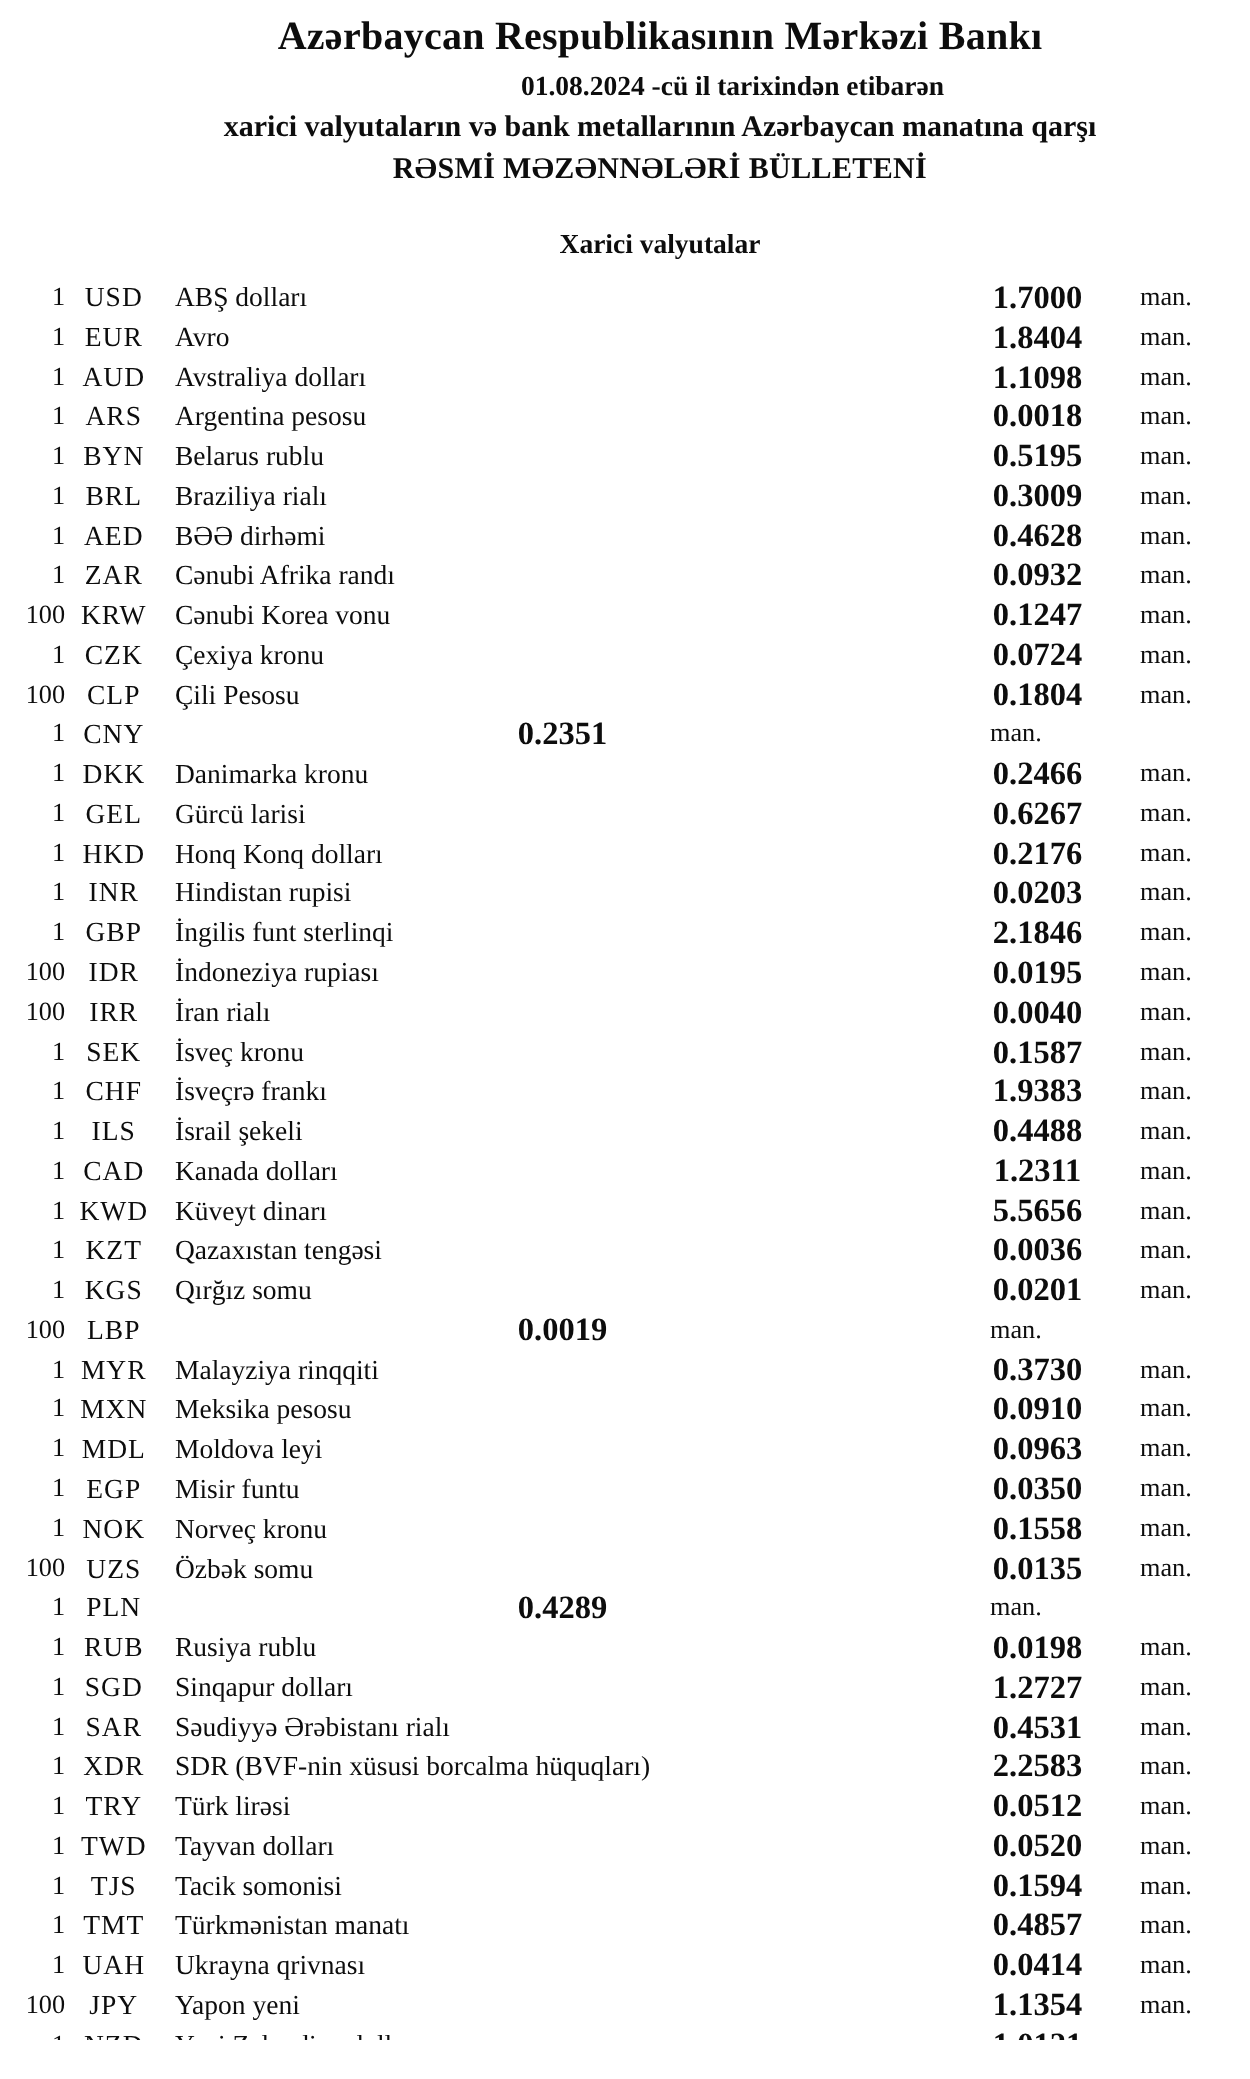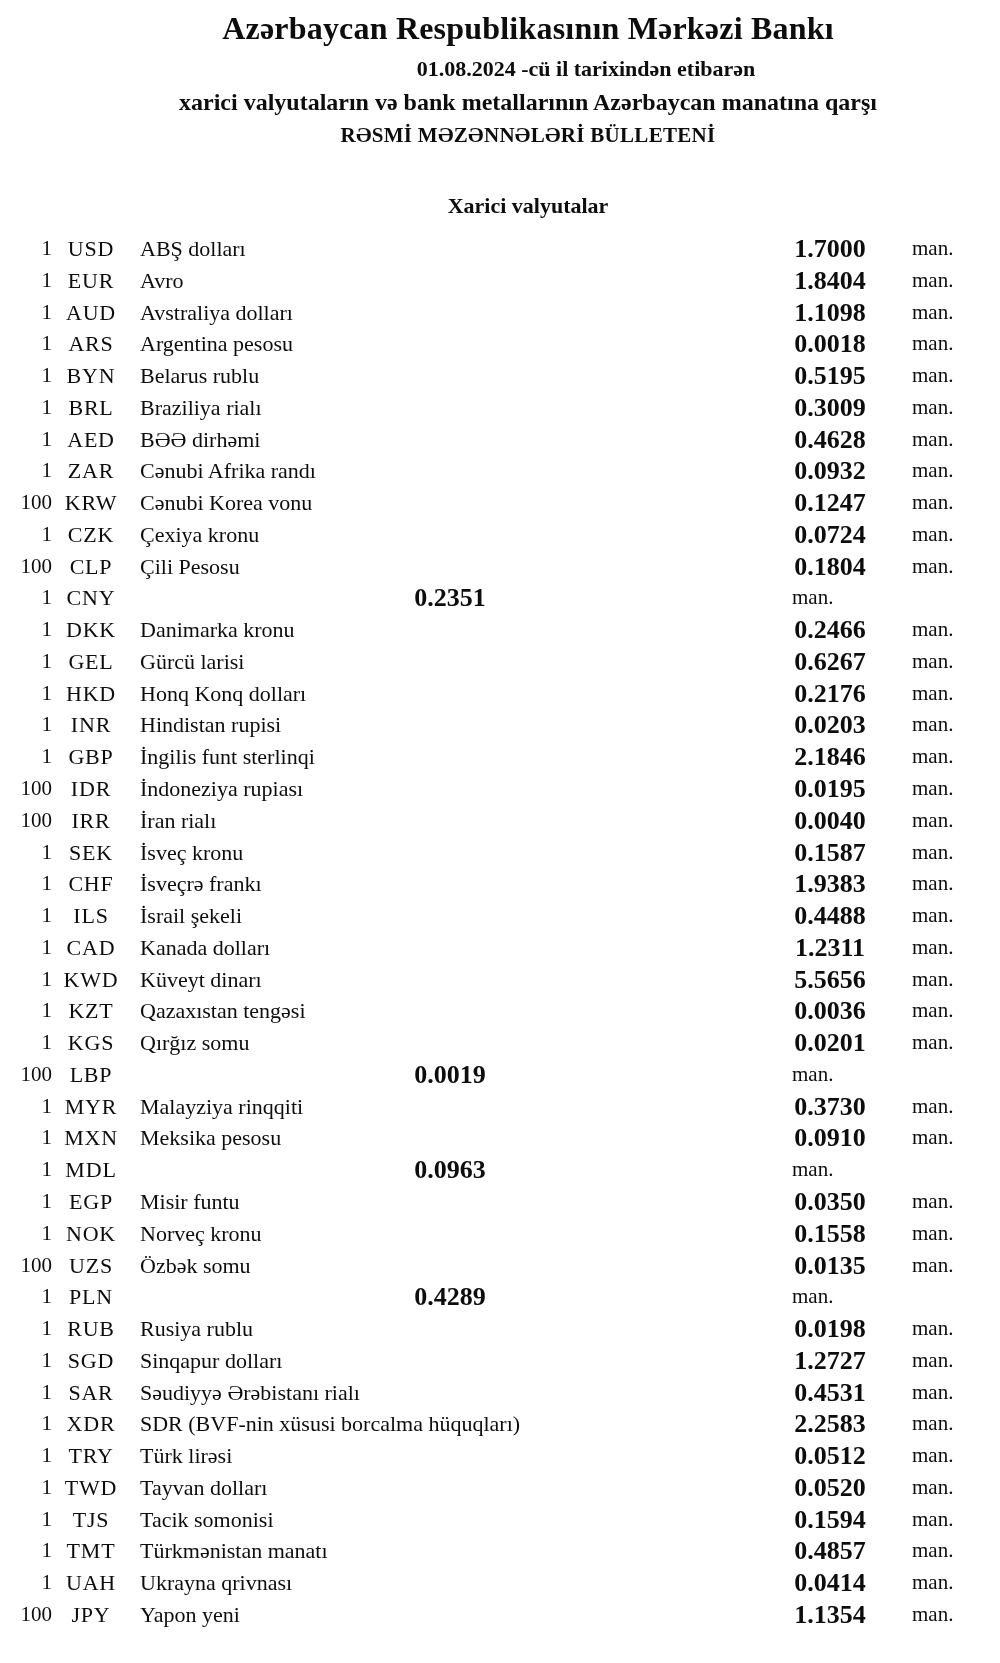--- a/index.html
+++ b/index.html
@@ -35,26 +35,26 @@
     position: relative;
     left: 58px;
   }
   .subtitle-1 {
     margin-top: 5px;
     font-size: 24px;
     line-height: 28px;
   }
   .subtitle-2 {
     margin-top: 4px;
-    font-size: 21px;
+    font-size: 24px;
     line-height: 30px;
     letter-spacing: 0.3px;
   }
   .section-header {
-    margin-top: 42px;
+    margin-top: 31px;
     font-size: 22px;
     line-height: 27px;
   }
   
   .rates-table {
     margin-top: 14px;
     width: 1000px;
   }
   .row {
     display: grid;
@@ -329,20 +329,21 @@
       <div class="cell qty">1</div>
       <div class="cell code">MXN</div>
       <div class="cell name">Meksika pesosu</div>
       <div class="cell rate">0.0910</div>
       <div class="cell unit">man.</div>
     </div>
 
     <div class="row">
       <div class="cell qty">1</div>
       <div class="cell code">MDL</div>
+      <div class="cell name">Moldova leyi</div>
       <div class="cell rate">0.0963</div>
       <div class="cell unit">man.</div>
     </div>
 
     <div class="row">
       <div class="cell qty">1</div>
       <div class="cell code">EGP</div>
       <div class="cell name">Misir funtu</div>
       <div class="cell rate">0.0350</div>
       <div class="cell unit">man.</div>

